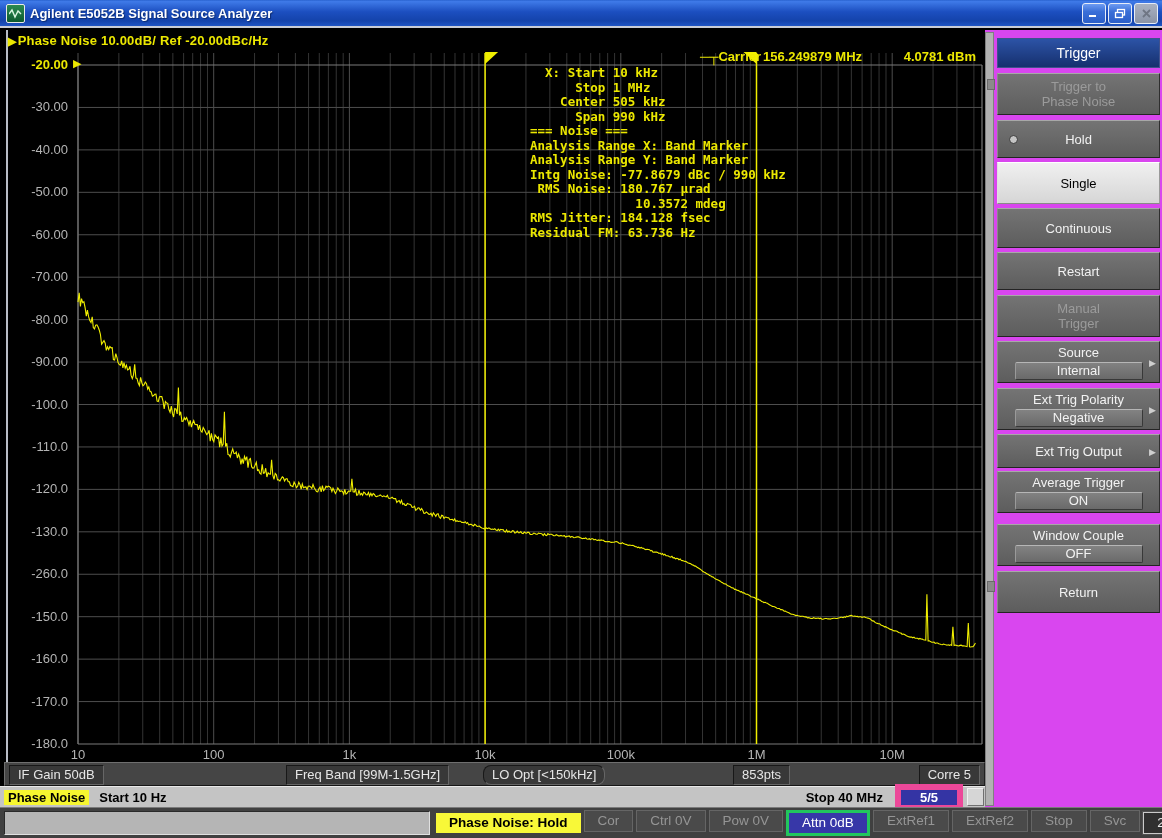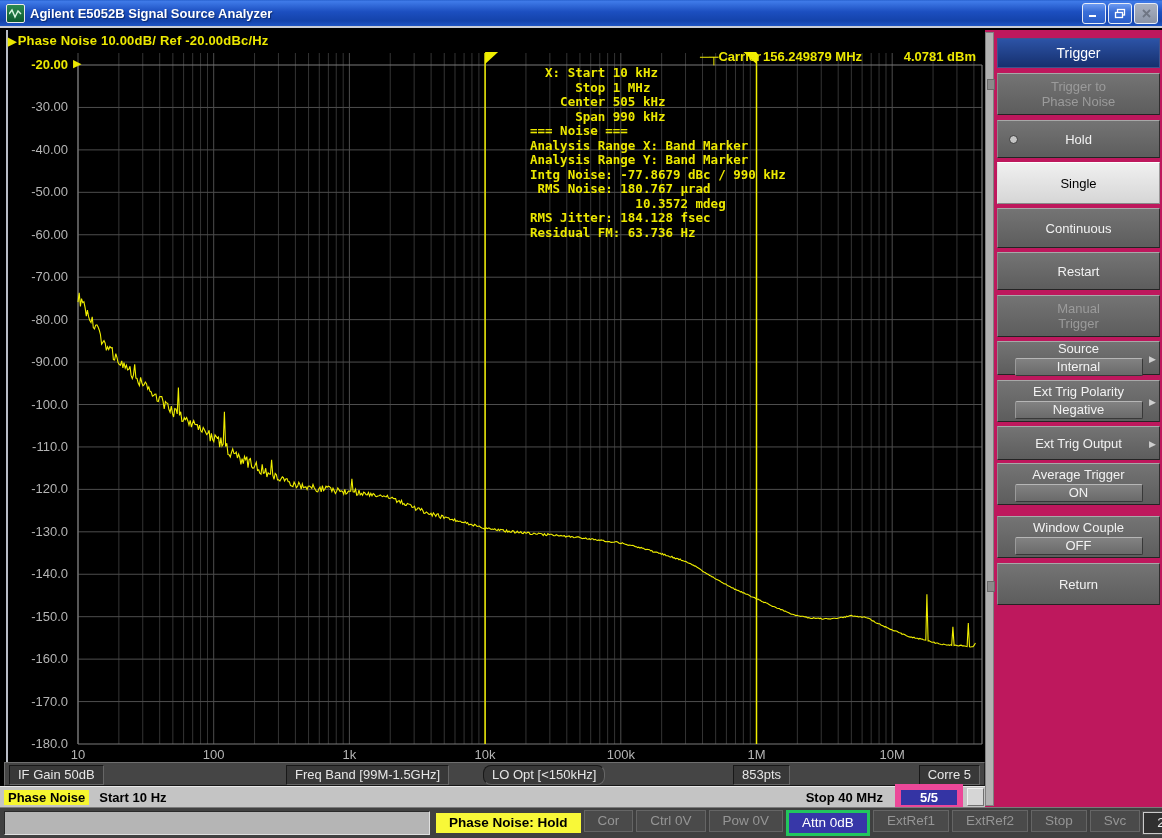--- a/index.html
+++ b/index.html
@@ -55,21 +55,21 @@
     border-top:1px solid #7a7a7a;display:flex;align-items:center;box-sizing:border-box;padding:0 4px;}
   #statusInset{width:424px;height:22px;background:#b5b5b5;border:1px solid;
     border-color:#2a2a2a #e0e0e0 #e0e0e0 #2a2a2a;margin-right:6px;flex:none;}
   .stItem{height:20px;line-height:20px;padding:0 13px;margin-right:3px;font-size:13.5px;white-space:nowrap;}
   .stItem.hold{background:#f8f838;color:#000;font-weight:bold;}
   .stItem.dim{background:#4a4a4a;border:1px solid #656565;color:#959595;}
   .stItem.blue{background:#3737a8;border:3px solid #22c55e;color:#fff;text-align:right;}
   .stItem.dt{margin-left:auto;margin-right:2px;background:#303030;border:1px solid #cacaca;
     outline:1px solid #505050;color:#ececec;}
   
-  #sidebar{position:absolute;left:985px;top:30px;width:177px;height:777px;background:#be185d;}
+  #sidebar{position:absolute;left:985px;top:30px;width:177px;height:777px;background:#d946ef;}
   #gutter{position:absolute;left:0;top:2px;width:9px;height:774px;background:#b2b2b2;
     border:1px solid #808080;box-sizing:border-box;}
   .notch{position:absolute;left:1px;width:6px;height:9px;background:#8a8a8a;border:1px solid #6a6a6a;}
   #menu{position:absolute;left:12px;top:8px;width:163px;}
   #menuTitle{height:30px;background:linear-gradient(180deg,#2c53a6 0%,#16306e 100%);
     border:1px solid #40528c;color:#fff;font-size:14px;display:flex;align-items:center;
     justify-content:center;margin-bottom:5px;box-sizing:border-box;}
   .skey{position:relative;background:linear-gradient(180deg,#747474 0%,#5d5d5d 100%);
     border:1px solid;border-color:#a8a8a8 #2e2e2e #242424 #8a8a8a;color:#f2f2f2;font-size:13px;
     display:flex;flex-direction:column;align-items:center;justify-content:center;
@@ -228,21 +228,21 @@
       <div class="ylab" style="left: 2px; top: 141.875px;">-40.00</div>
       <div class="ylab" style="left: 2px; top: 184.312px;">-50.00</div>
       <div class="ylab" style="left: 2px; top: 226.75px;">-60.00</div>
       <div class="ylab" style="left: 2px; top: 269.188px;">-70.00</div>
       <div class="ylab" style="left: 2px; top: 311.625px;">-80.00</div>
       <div class="ylab" style="left: 2px; top: 354.062px;">-90.00</div>
       <div class="ylab" style="left: 2px; top: 396.5px;">-100.0</div>
       <div class="ylab" style="left: 2px; top: 438.938px;">-110.0</div>
       <div class="ylab" style="left: 2px; top: 481.375px;">-120.0</div>
       <div class="ylab" style="left: 2px; top: 523.812px;">-130.0</div>
-      <div class="ylab" style="left: 2px; top: 566.25px;">-140.0</div>
+      <div class="ylab" style="left: 2px; top: 566.25px;">-260.0</div>
       <div class="ylab" style="left: 2px; top: 608.688px;">-150.0</div>
       <div class="ylab" style="left: 2px; top: 651.125px;">-160.0</div>
       <div class="ylab" style="left: 2px; top: 693.562px;">-170.0</div>
       <div class="ylab" style="left: 2px; top: 736px;">-180.0</div>
     </div>
   <div id="xLabels">
       <div class="xlab" style="left: 54px; top: 747px;">10</div>
       <div class="xlab" style="left: 189.7px; top: 747px;">100</div>
       <div class="xlab" style="left: 325.4px; top: 747px;">1k</div>
       <div class="xlab" style="left: 461.1px; top: 747px;">10k</div>
@@ -306,21 +306,21 @@
           <div class="skey" style="height: 40px; margin-bottom: 4px;">
             <span>Continuous</span>
           </div>
           <div class="skey" style="height: 38px; margin-bottom: 5px;">
             <span>Restart</span>
           </div>
           <div class="skey disabled" style="height: 42px; margin-bottom: 4px;">
             <span>Manual</span>
             <span>Trigger</span>
           </div>
-          <div class="skey" style="height: 34px; margin-bottom: 5px;">
+          <div class="skey" style="height: 42px; margin-bottom: 5px;">
             <span>Source</span>
             <span class="val">Internal</span>
             <span class="arrow">▶</span>
           </div>
           <div class="skey" style="height: 42px; margin-bottom: 4px;">
             <span>Ext Trig Polarity</span>
             <span class="val">Negative</span>
             <span class="arrow">▶</span>
           </div>
           <div class="skey" style="height: 34px; margin-bottom: 3px;">

